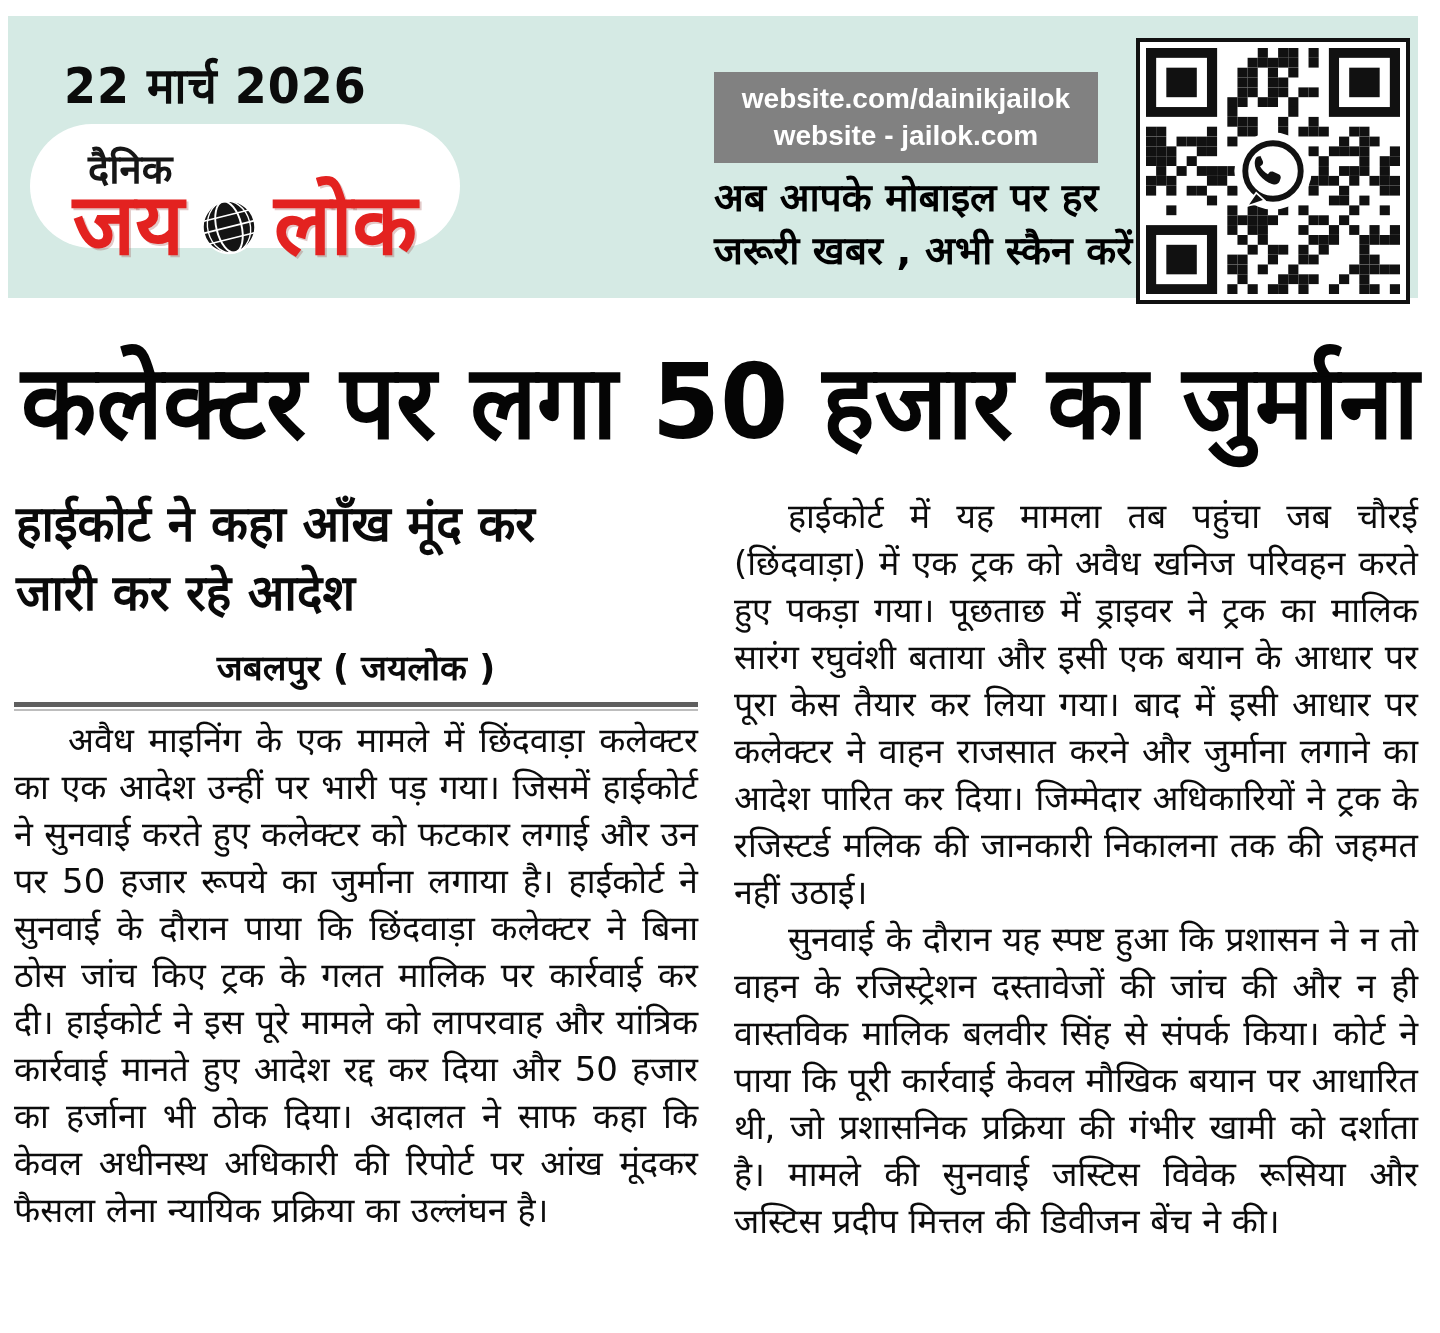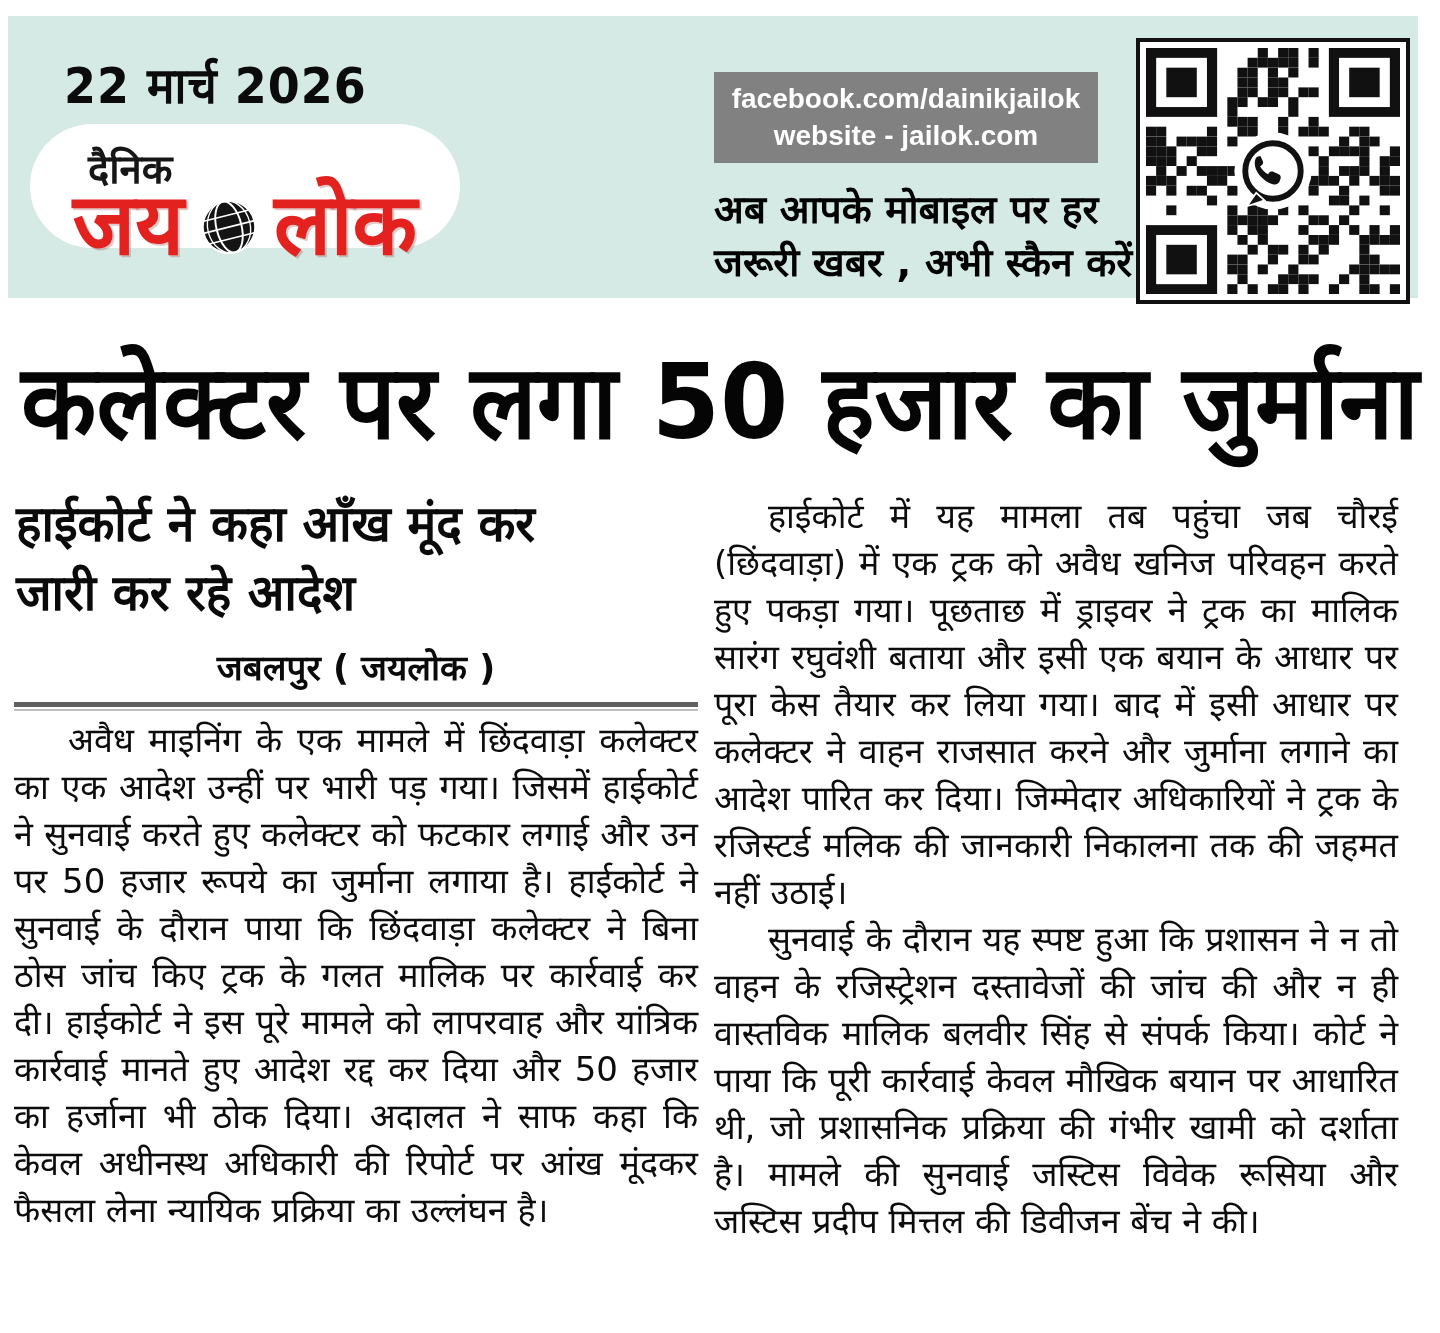--- a/index.html
+++ b/index.html
@@ -38,21 +38,21 @@
   
   .mid{
     position:absolute; left:706px; top:56px; width:384px; text-align:center;
   }
   .social-box{
     background:var(--box-gray,#818181); color:#fff;
     font-family:"Liberation Sans", sans-serif; font-weight:bold;
     font-size:28px; line-height:37px; padding:8px 6px 9px;
   }
   .scan-text{
-    margin-top:20px; font-size:39px; font-weight:bold; color:#000;
+    margin-top:8px; font-size:39px; font-weight:bold; color:#000;
     line-height:53px; white-space:nowrap;
   }
   
   .qr-wrap{
     position:absolute; left:1128px; top:22px; width:254px; height:246px;
     background:#fff; border:4px solid #111; padding:6px; box-sizing:content-box;
   }
   .qr-wrap svg.qr{display:block;width:254px;height:246px;}
   .wa-badge{
     position:absolute; left:50%; top:50%; width:84px; height:84px;
@@ -76,21 +76,21 @@
   .byline{
     text-align:center; font-size:35px; font-weight:bold; margin-top:22px; color:#0a0a0a;
   }
   .rule{
     margin-top:12px; height:2px;
     border-top:5px solid #5f5f5f; border-bottom:2px solid #bdbdbd; background:#fff;
   }
   .body-text{ font-size:34px; line-height:47px; text-align:justify; color:#0c0c0c; }
   .body-text p{ margin:0; text-indent:54px; }
   .col-left .body-text{ margin-top:6px; }
-  .col-right{ margin-top:6px; }
+  .col-right{ margin-top:6px;margin-left:20px; }
 </style>
 </head>
 <body>
 
 <div class="page">
 
   <div class="banner">
 
     <div class="date">22 मार्च 2026</div>
 
@@ -108,21 +108,21 @@
             <line x1="8" y1="20" x2="56" y2="20" stroke="#fff" stroke-width="1.6"></line>
             <line x1="8" y1="44" x2="56" y2="44" stroke="#fff" stroke-width="1.6"></line>
           </g>
         </svg>
         <span class="logo-word">लोक</span>
       </div>
     </div>
 
     <div class="mid">
       <div class="social-box">
-        <div>facebook.com/dainikjailok</div>
+        <div>website.com/dainikjailok</div>
         <div>website - jailok.com</div>
       </div>
       <div class="scan-text">
         <div>अब आपके मोबाइल पर हर</div>
         <div>जरूरी खबर , अभी स्कैन करें</div>
       </div>
     </div>
 
     <div class="qr-wrap">
       <svg class="qr" id="qr-svg" viewBox="0 0 233 226" preserveAspectRatio="none">

